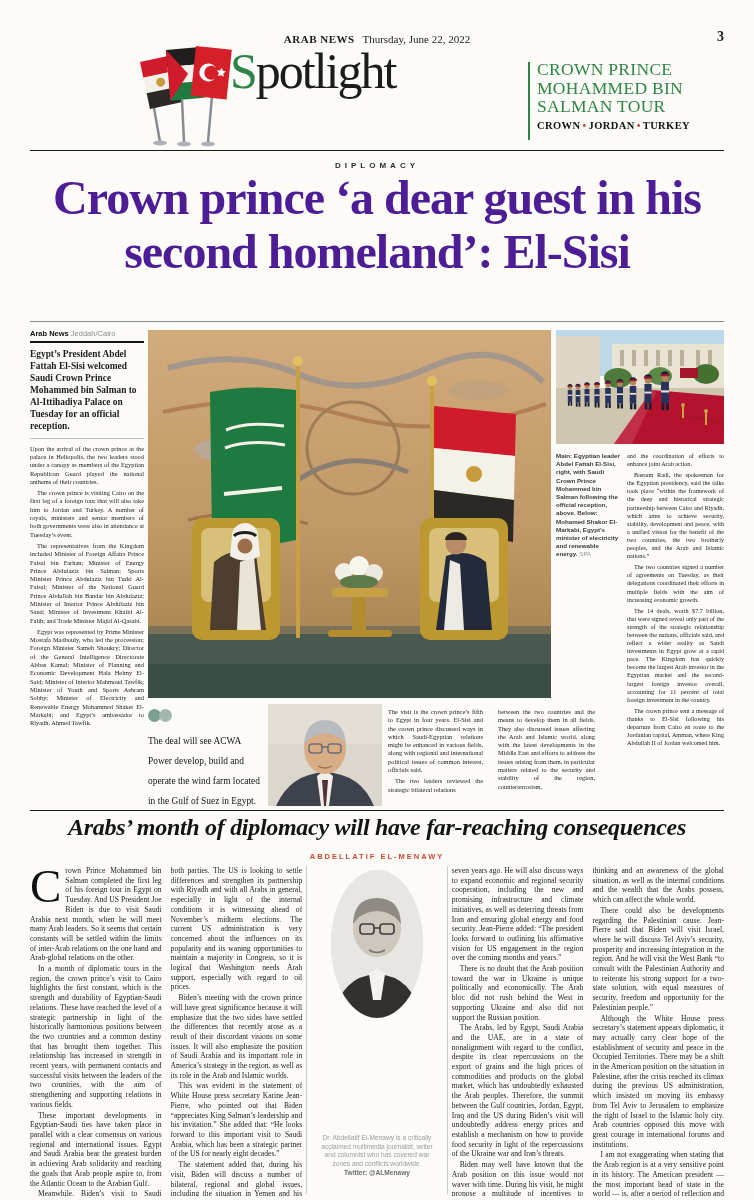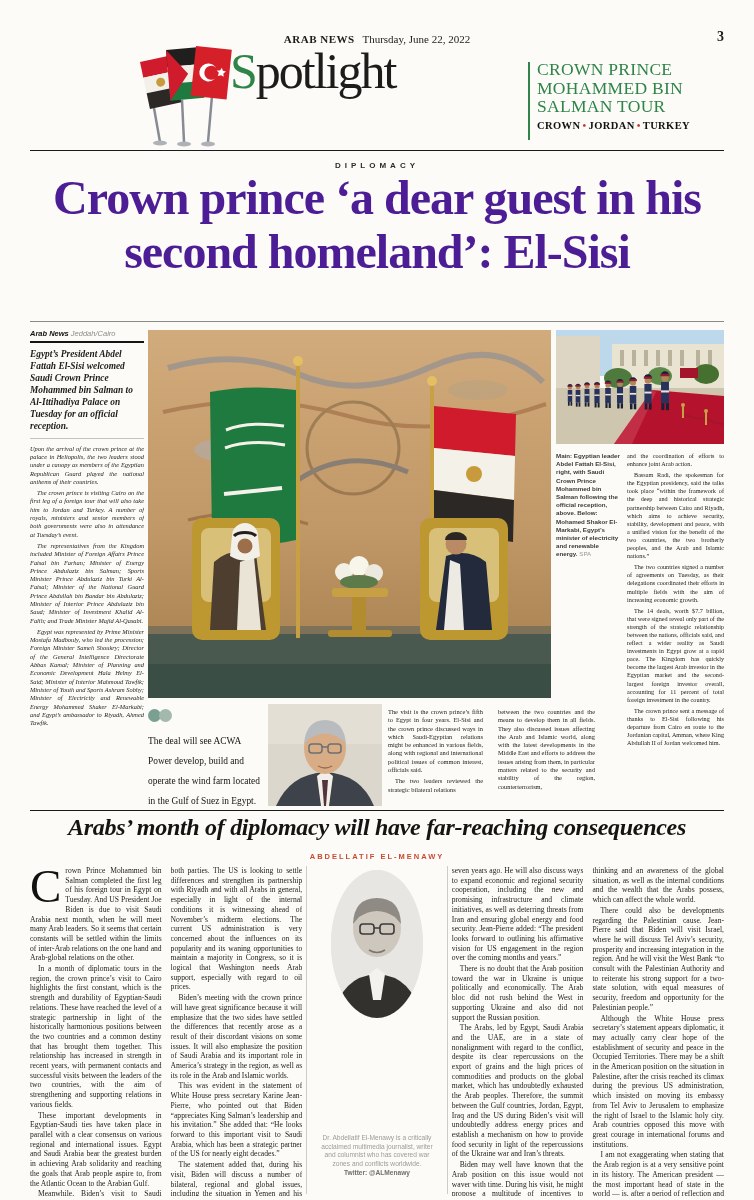--- a/index.html
+++ b/index.html
@@ -127,21 +127,21 @@
     <div class="countries">
       <span>CROWN</span><span class="dot-red">•</span><span>JORDAN</span><span class="dot-red">•</span><span>TURKEY</span>
     </div>
   </div>
   <div class="rule" style="top:150px;"></div>
 
   <div class="kicker">DIPLOMACY</div>
   <h1 class="headline" style="margin:0;">Crown prince ‘a dear guest in his second homeland’: El-Sisi</h1>
   <div class="rule thin" style="top:321px;"></div>
 
-  <div class="col bodytext" style="left:30px;top:330px;width:114px;height:474px;font-style:italic;">
+  <div class="col bodytext" style="left:30px;top:330px;width:114px;height:474px;">
     <div class="src-line">
       <span class="src-name">Arab News</span>
       <span class="src-loc">Jeddah/Cairo</span>
     </div>
     <div class="rule2"></div>
     <p class="intro">Egypt’s President Abdel Fattah El-Sisi welcomed Saudi Crown Prince Mohammed bin Salman to Al-Ittihadiya Palace on Tuesday for an official reception.</p>
     <div class="rule1"></div>
     <p>Upon the arrival of the crown prince at the palace in Heliopolis, the two leaders stood under a canopy as members of the Egyptian Republican Guard played the national anthems of their countries.</p>
     <p class="ind">The crown prince is visiting Cairo on the first leg of a foreign tour that will also take him to Jordan and Turkey. A number of royals, ministers and senior members of both governments were also in attendance at Tuesday’s event.</p>
     <p class="ind">The representatives from the Kingdom included Minister of Foreign Affairs Prince Faisal bin Farhan; Minister of Energy Prince Abdulaziz bin Salman; Sports Minister Prince Abdulaziz bin Turki Al-Faisal; Minister of the National Guard Prince Abdullah bin Bandar bin Abdulaziz; Minister of Interior Prince Abdulaziz bin Saud; Minister of Investment Khalid Al-Falih; and Trade Minister Majid Al-Qasabi.</p>

